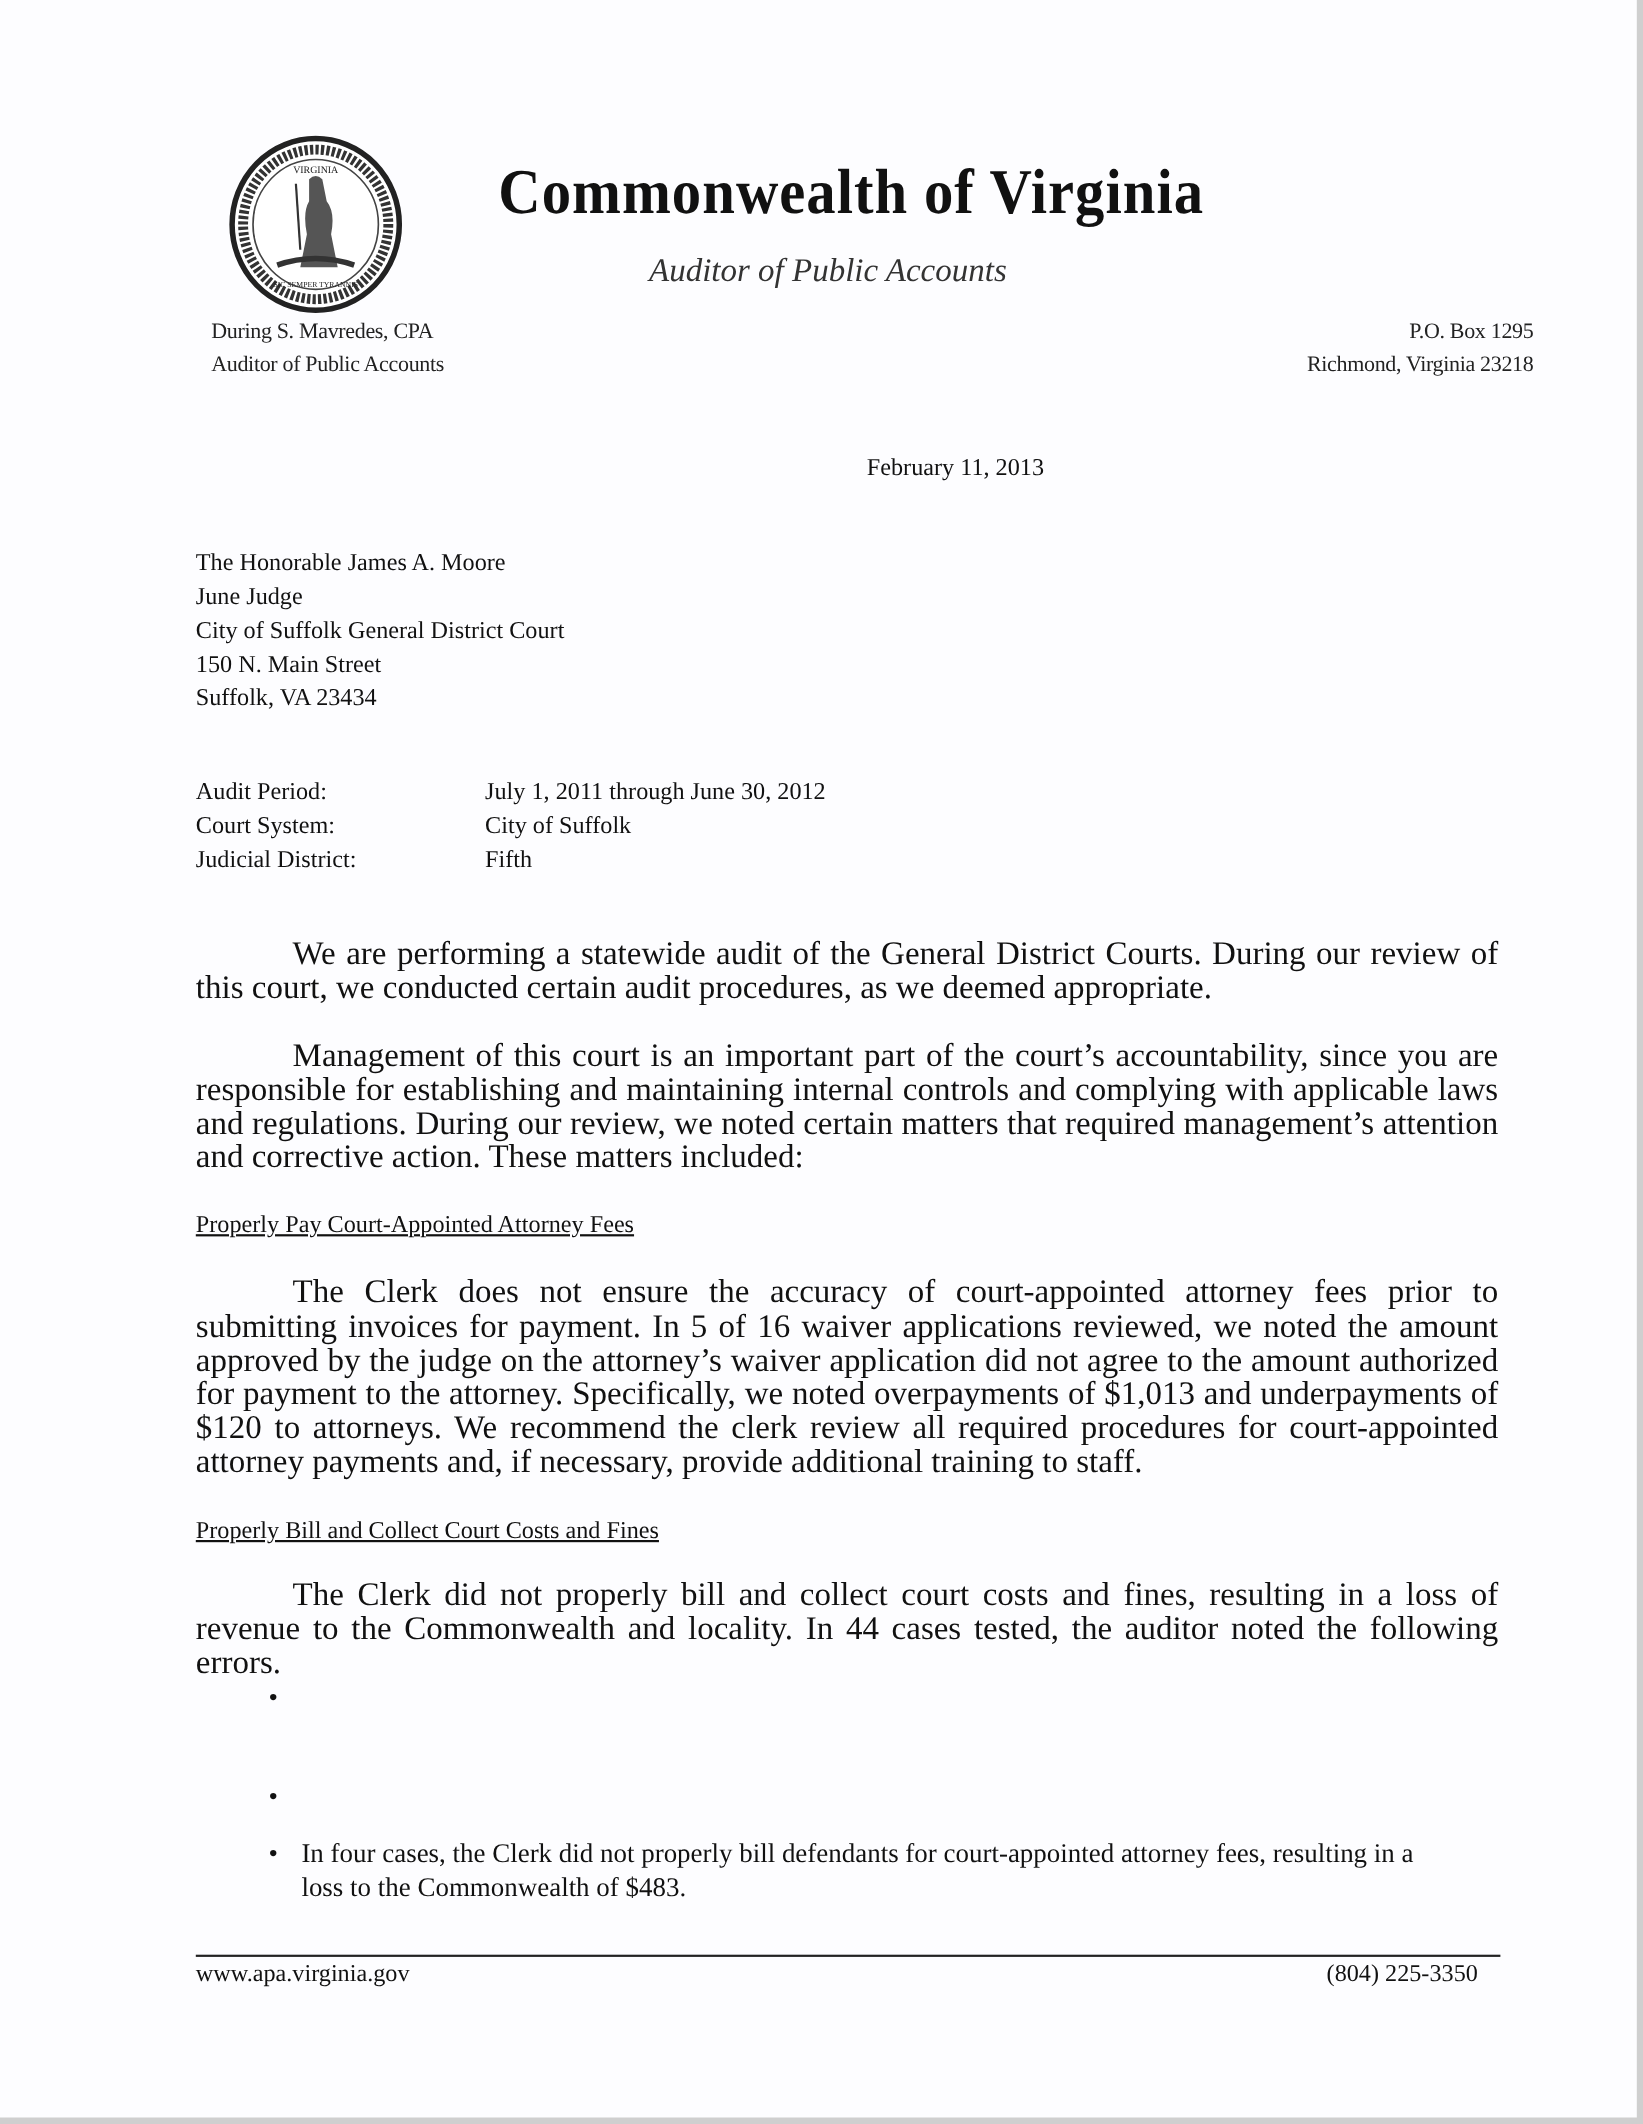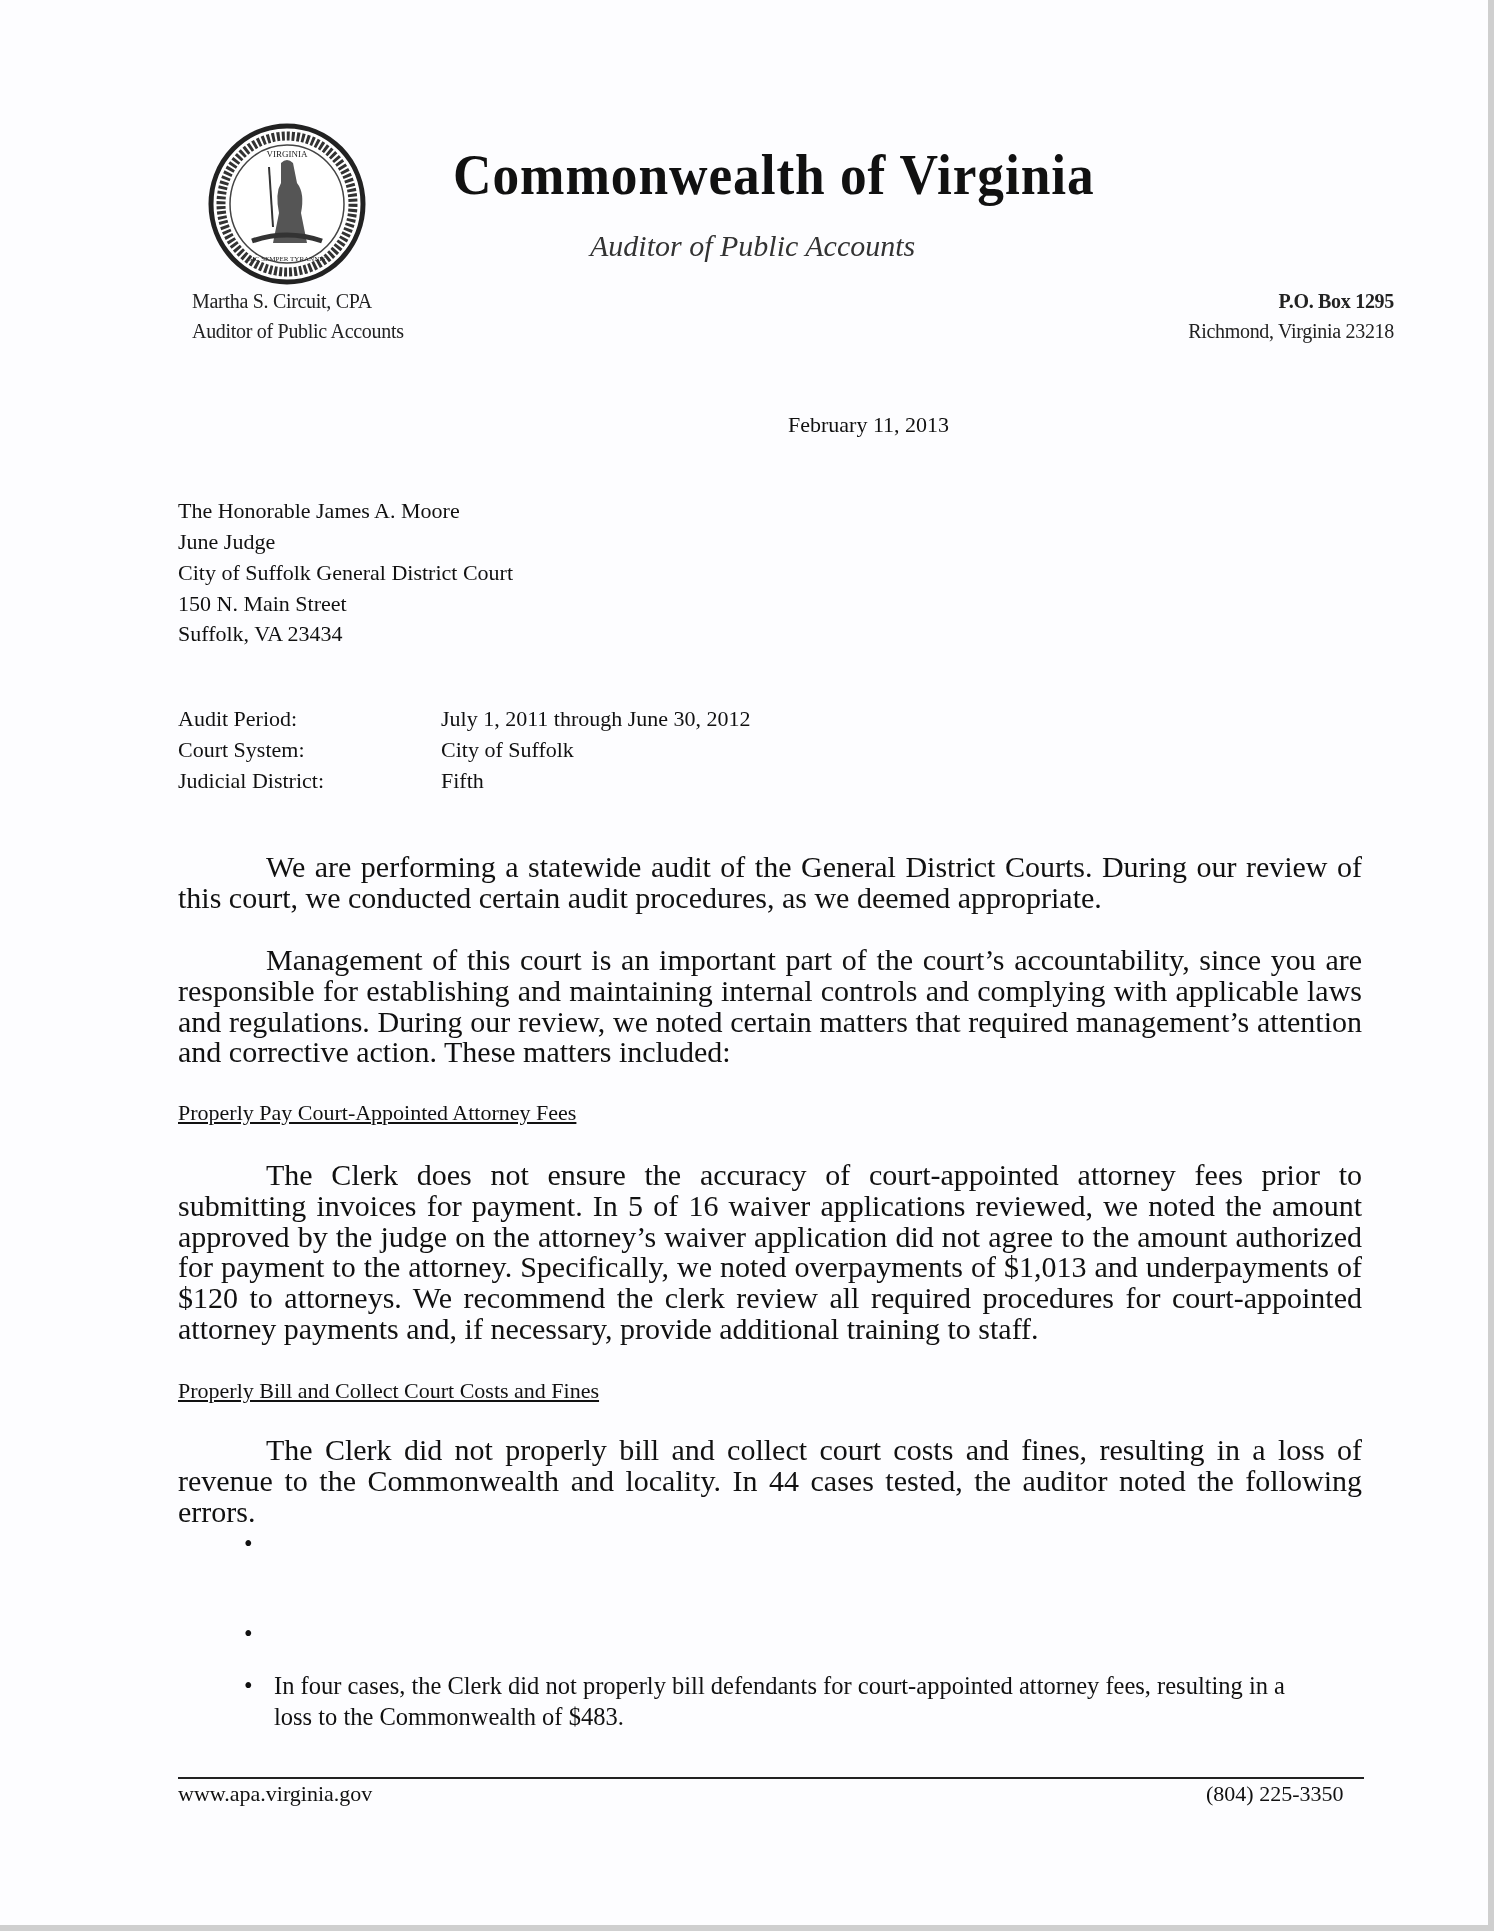--- a/index.html
+++ b/index.html
@@ -31,23 +31,23 @@
   <ellipse cx="80" cy="81" rx="57" ry="59" fill="#fff" stroke="#444" stroke-width="1.5"></ellipse>
   <path d="M74 40 q6 -6 12 0 l4 20 q8 10 4 30 l6 30 h-34 l6 -30 q-4 -20 2 -30 z" fill="#555"></path>
   <path d="M62 44 l4 60" stroke="#333" stroke-width="2"></path>
   <path d="M45 118 q35 -12 70 0" stroke="#333" stroke-width="5" fill="none"></path>
   <text x="80" y="34" font-size="9" text-anchor="middle" fill="#222" font-family="Liberation Serif, serif">VIRGINIA</text>
   <text x="80" y="138" font-size="7" text-anchor="middle" fill="#222" font-family="Liberation Serif, serif">SIC SEMPER TYRANNIS</text>
 </svg>
 <div class="abs title">Commonwealth of Virginia</div>
 <div class="abs subtitle">Auditor of Public Accounts</div>
 
-<div class="abs hdr" style="left:192px;top:286px;">Martha S. Circuit, CPA</div>
+<div class="abs hdr" style="left:192px;top:286px;">During S. Mavredes, CPA</div>
 <div class="abs hdr" style="left:192px;top:316px;">Auditor of Public Accounts</div>
-<div class="abs hdr" style="right:100px;top:286px;text-align:right;font-weight:bold;">P.O. Box 1295</div>
+<div class="abs hdr" style="right:100px;top:286px;text-align:right;">P.O. Box 1295</div>
 <div class="abs hdr" style="right:100px;top:316px;text-align:right;">Richmond, Virginia 23218</div>
 
 <div class="abs t" style="left:788px;top:410px;">February 11, 2013</div>
 
 <div class="abs t" style="left:178px;top:496px;">The Honorable James A. Moore</div>
 <div class="abs t" style="left:178px;top:527px;">June Judge</div>
 <div class="abs t" style="left:178px;top:558px;">City of Suffolk General District Court</div>
 <div class="abs t" style="left:178px;top:589px;">150 N. Main Street</div>
 <div class="abs t" style="left:178px;top:619px;">Suffolk, VA  23434</div>
 

